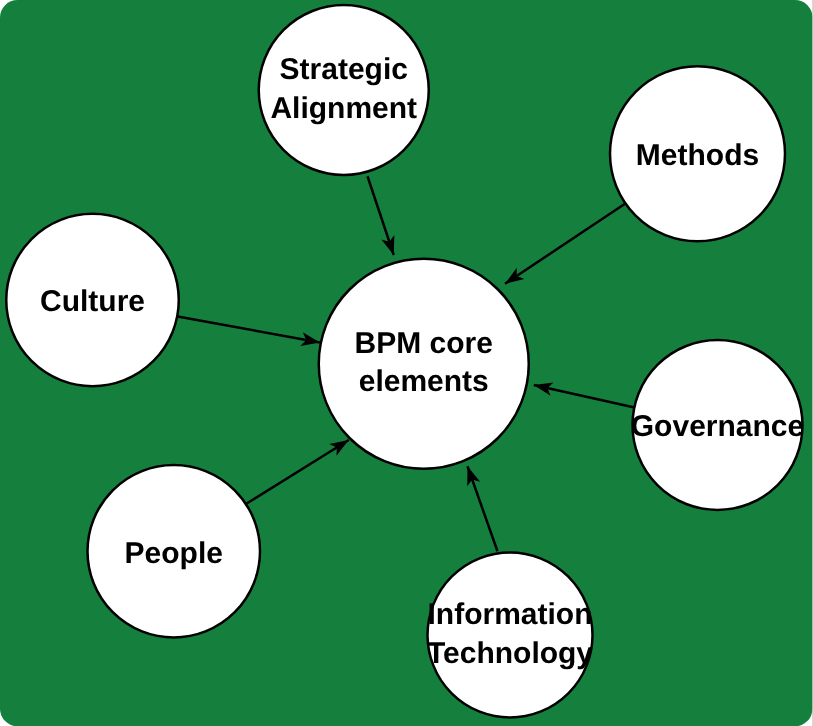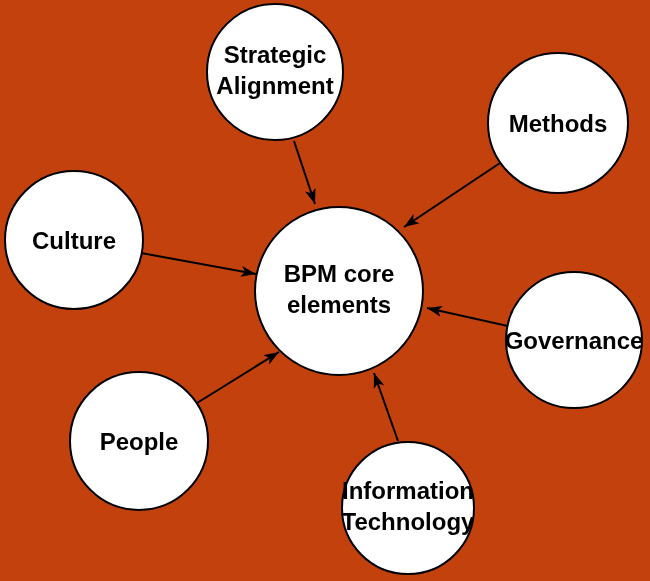--- a/index.html
+++ b/index.html
@@ -4,22 +4,23 @@
 <style>
   html, body {
     margin: 0;
     padding: 0;
     background: #ffffff;
   }
   .diagram-wrap {
     position: relative;
     width: 650px;
     height: 581px;
-    background: #c2410c;
+    background: #15803d;
     overflow: hidden;
+    border-radius: 14px;
   }
   svg.diagram {
     display: block;
     width: 650px;
     height: 581px;
   }
   svg.diagram text {
     font-family: "Liberation Sans", "DejaVu Sans", sans-serif;
     font-weight: 700;
     font-size: 24px;

